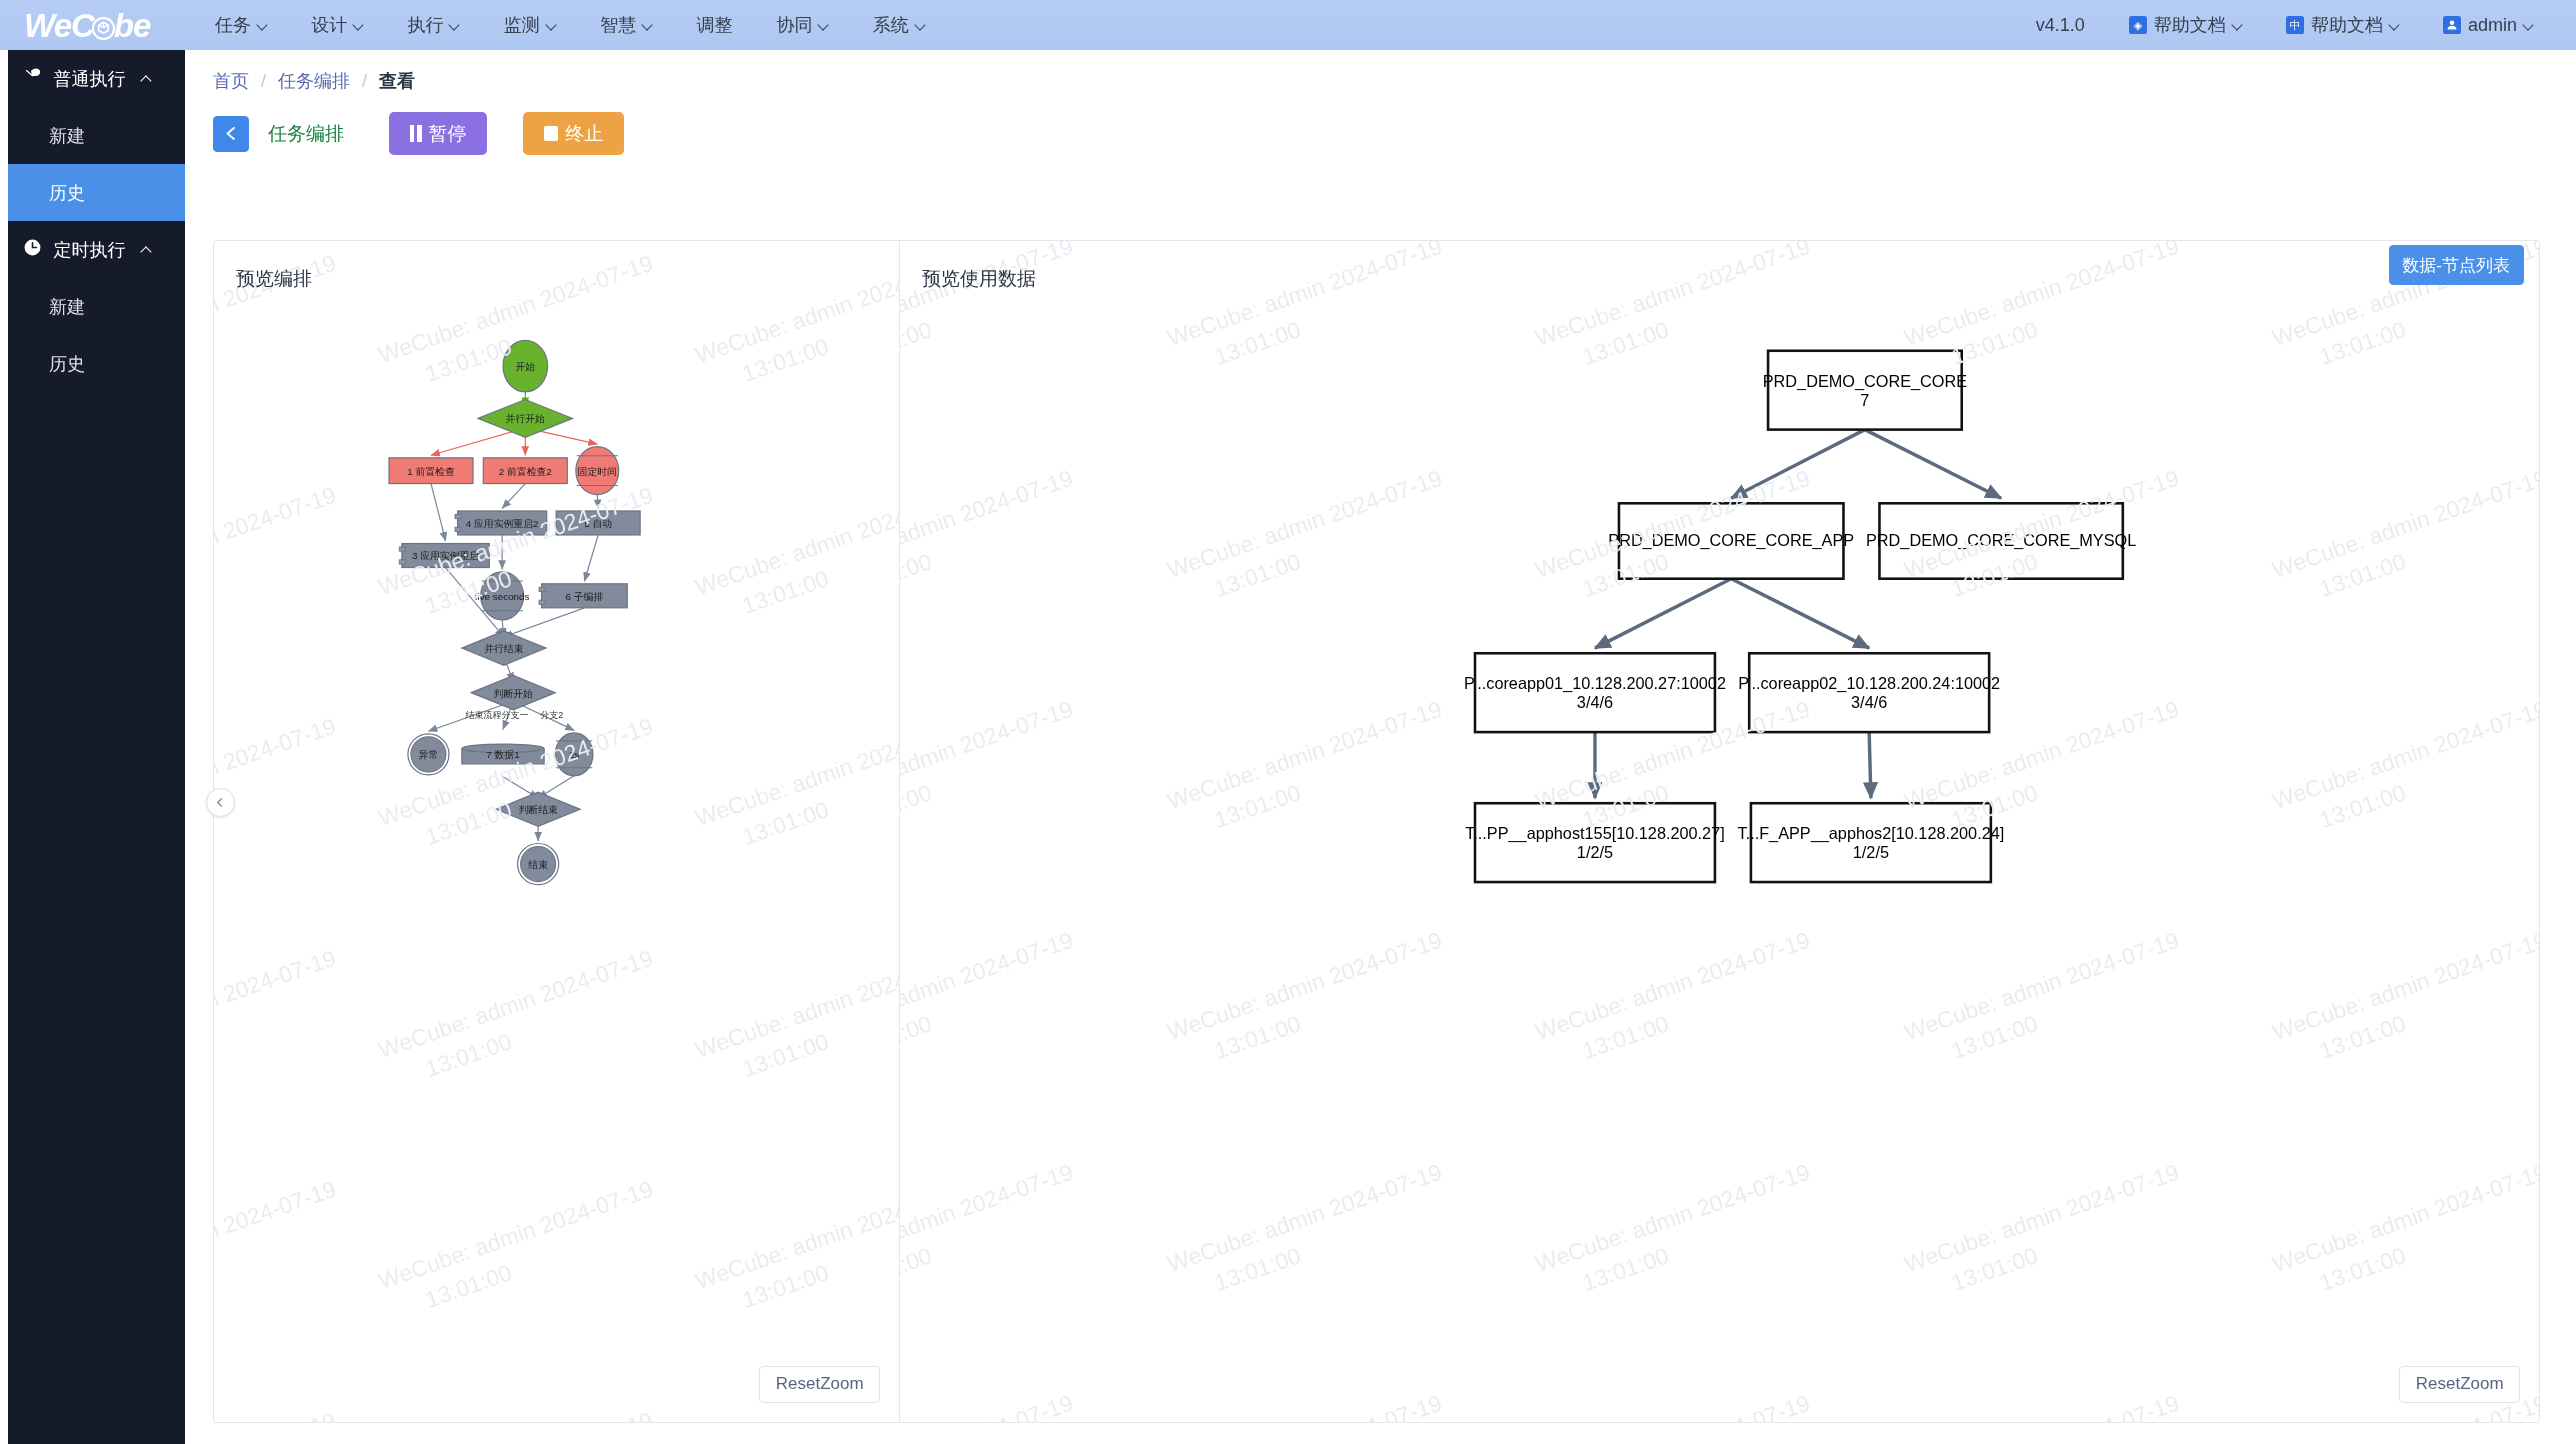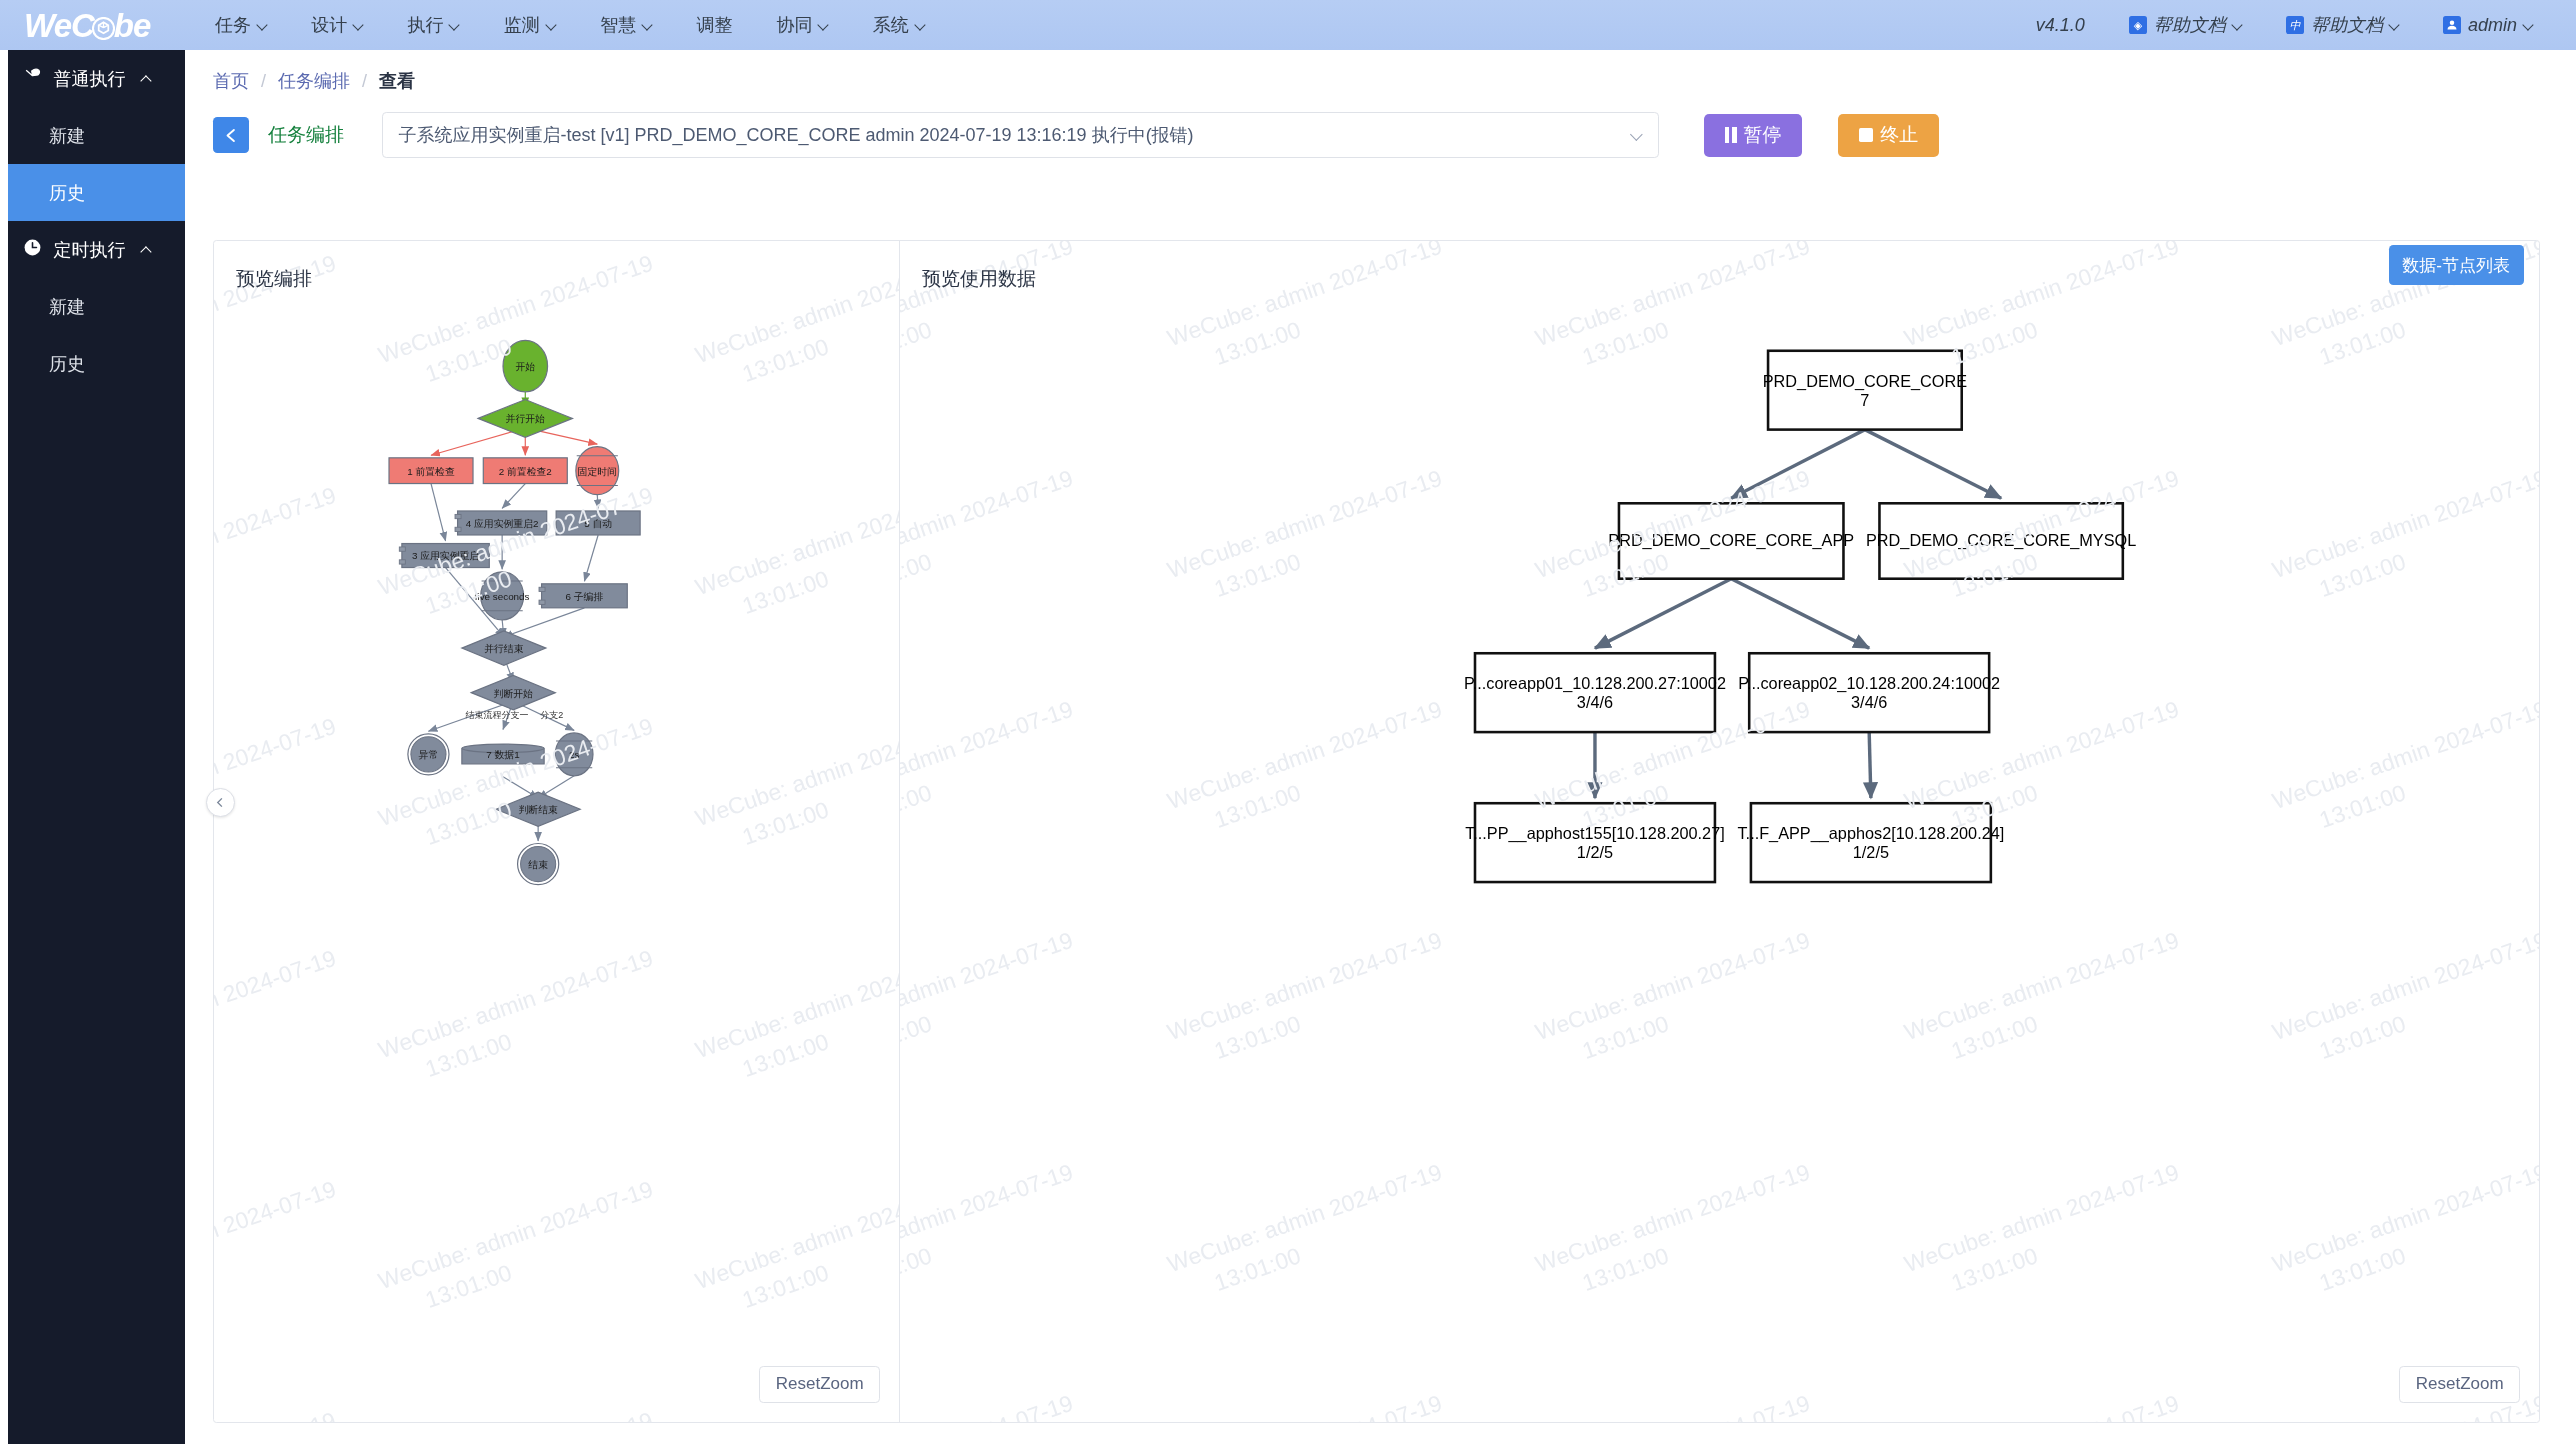--- a/index.html
+++ b/index.html
@@ -30,21 +30,21 @@
     display: flex; align-items: center; gap: 6.9px;
     padding: 0 22px; height: 50px; cursor: pointer;
     font-size: 18px; color: #35404d;
   }
   .caret { display: inline-block; width: 9.4px; height: 9.4px; position: relative; }
   .caret::before {
     content: ""; position: absolute; left: 0; top: 0.9px;
     width: 6.9px; height: 6.9px; border-right: 1.7px solid #35404d;
     border-bottom: 1.7px solid #35404d; transform: rotate(45deg);
   }
-  .nav-right { display: flex; align-items: center; gap: 0; padding-right: 20.6px; font-style: italic; }
+  .nav-right { display: flex; align-items: center; gap: 0; padding-right: 20.6px; }
   .nav-version { font-size: 18px; color: #35404d; padding: 0 22px; }
   .mini-icon {
     width: 18px; height: 18px; background: #2f6fe4; border-radius: 2.6px;
     display: inline-flex; align-items: center; justify-content: center;
     color: #fff; font-size: 11px; line-height: 1; flex: 0 0 auto;
   }
 
   
   .sidebar {
     position: absolute; top: 50px; left: 8px; width: 177px; height: 1395px;
@@ -270,24 +270,20 @@
     <span class="bc-current">查看</span>
   </div>
 
   <div class="toolbar">
     <div class="back-btn">
       <svg width="19" height="19" viewBox="0 0 24 24">
           <path d="M15 5 L7 12 L15 19" fill="none" stroke="#fff" stroke-width="2.4" stroke-linecap="round" stroke-linejoin="round"></path>
         </svg>
     </div>
     <div class="tool-label">任务编排</div>
-    <div class="select-box">
-      <span class="sv">子系统应用实例重启-test  [v1]  PRD_DEMO_CORE_CORE  admin  2024-07-19 13:16:19  执行中(报错)</span>
-      <span class="sel-caret"></span>
-    </div>
     <button class="btn btn-pause">
       <span class="ic-pause">
           <i></i>
           <i></i>
         </span>
       <span>暂停</span>
     </button>
     <button class="btn btn-stop">
       <span class="ic-stop"></span>
       <span>终止</span>

